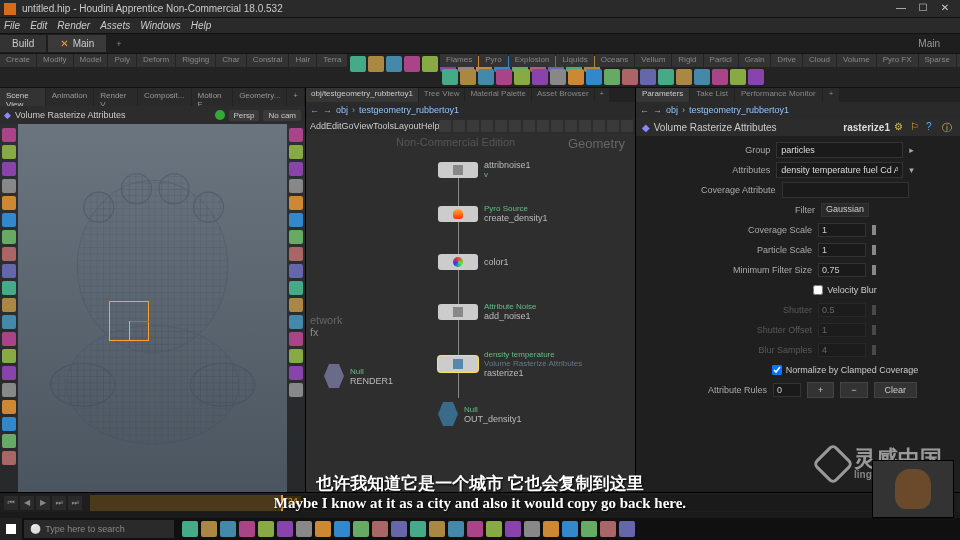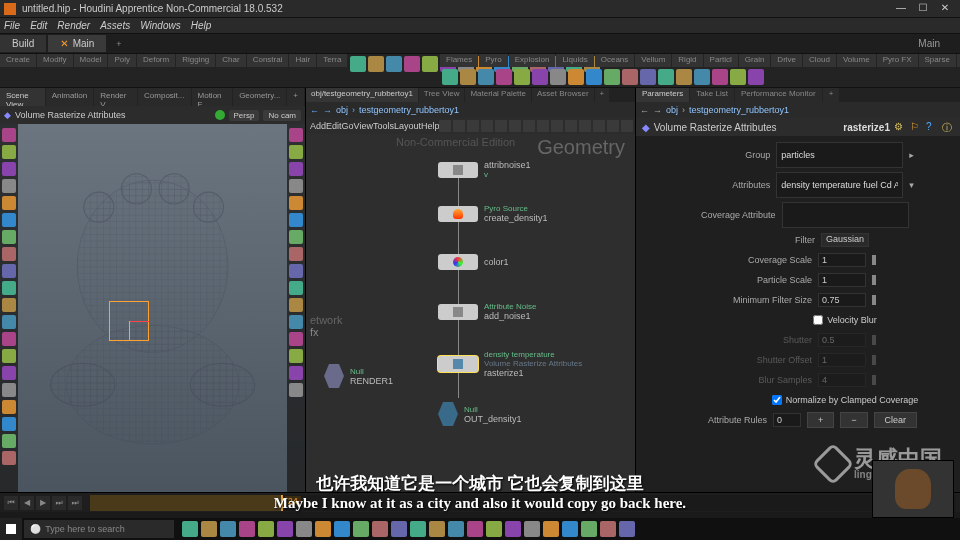--- a/index.html
+++ b/index.html
@@ -61,21 +61,21 @@
 .ptab.active { background:#353535; color:#ccc; }
 .ppathbar { height:16px; background:#2a2a2a; display:flex; align-items:center; padding:0 4px; gap:4px; font-size:9px; }
 .ppathbar .crumb { color:#8fc5ff; }
 .pheader { height:18px; background:#2c2c2c; display:flex; align-items:center; padding:0 6px; font-size:10px; color:#ccc; gap:4px; }
 .pheader .phtitle { flex:1; }
 .pheader .phname { color:#ddd; font-weight:bold; }
 .pheader .phicon { width:12px; height:12px; color:#d8c060; }
 .pform { padding:6px 8px; display:flex; flex-direction:column; gap:4px; font-size:9px;align-items:center; }
 .prow { display:flex; align-items:center; gap:6px; min-height:16px; }
 .plabel { width:88px; text-align:right; color:#aaa; }
-.pinput { flex:1; height:26px; background:#1a1a1a; border:1px solid #333; color:#ddd; padding:0 4px; font-size:9px; }
+.pinput { flex:1; height:16px; background:#1a1a1a; border:1px solid #333; color:#ddd; padding:0 4px; font-size:9px; }
 .pinput.green { color:#5dd85d; }
 .pselect { flex:1; height:14px; background:#2a2a2a; border:1px solid #333; color:#ccc; padding:0 4px; font-size:9px; }
 .pslider { flex:1; height:4px; background:#333; position:relative; border-radius:2px; }
 .pslider .thumb { position:absolute; width:4px; height:10px; background:#888; top:-3px; }
 .pnum { width:48px; height:14px; background:#1a1a1a; border:1px solid #333; color:#ccc; font-size:9px; padding:0 3px; }
 .pcheck { display:flex; align-items:center; gap:4px; color:#ccc; }
 .pcheck input { width:10px; height:10px; }
 .pbtn { padding:2px 10px; background:#333; border:1px solid #444; color:#ccc; font-size:9px; }
 .timeline { height:20px; background:#1e1e1e; display:flex; align-items:center; border-top:1px solid #000; position:relative; }
 .tlbtns { display:flex; gap:2px; padding:0 4px; }
@@ -324,21 +324,21 @@
           <div class="nib"></div>
           <div class="nib"></div>
           <div class="nib"></div>
           <div class="nib"></div>
           <div class="nib"></div>
           <div class="nib"></div>
           <div class="nib"></div>
         </div>
     </div>
     <div class="ncanvas">
-      <div class="watermark" style="right:10px;top:2px;font-size:20px;color:#666">Geometry</div>
+      <div class="watermark" style="right:10px;top:2px;font-size:13px;color:#666">Geometry</div>
       <div class="watermark" style="left:90px;top:2px">Non-Commercial Edition</div>
       <div class="watermark" style="left:4px;top:180px;color:#666">etwork</div>
       <div class="watermark" style="left:4px;top:192px;color:#888">fx</div>
 
       <div style="position:absolute;left:152px;top:34px;width:1px;height:230px;background:#888"></div>
 
       <div class="node" style="left:132px;top:26px">
         <div class="nodebox">
             <div class="nglyph" style="background:#888"></div>
           </div>

